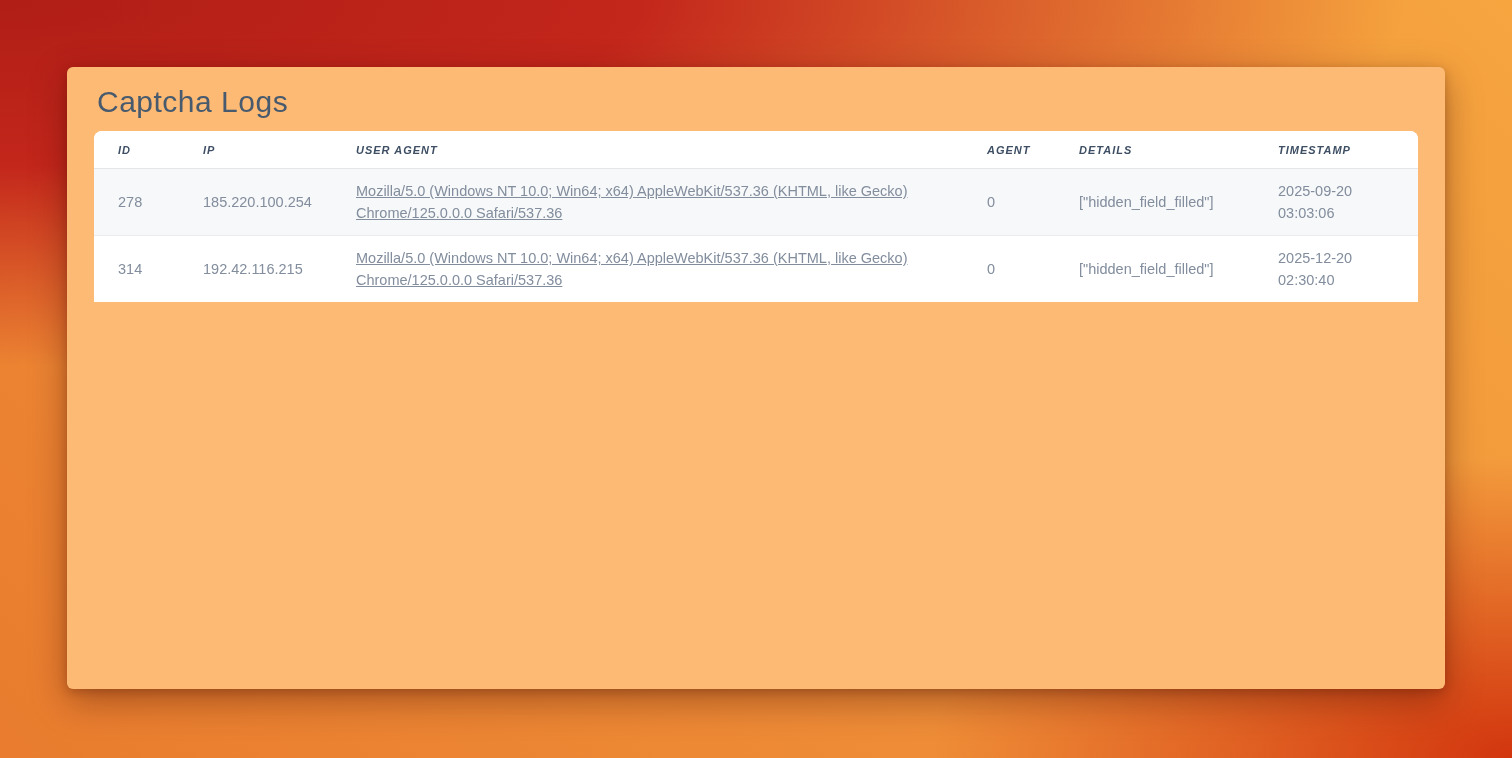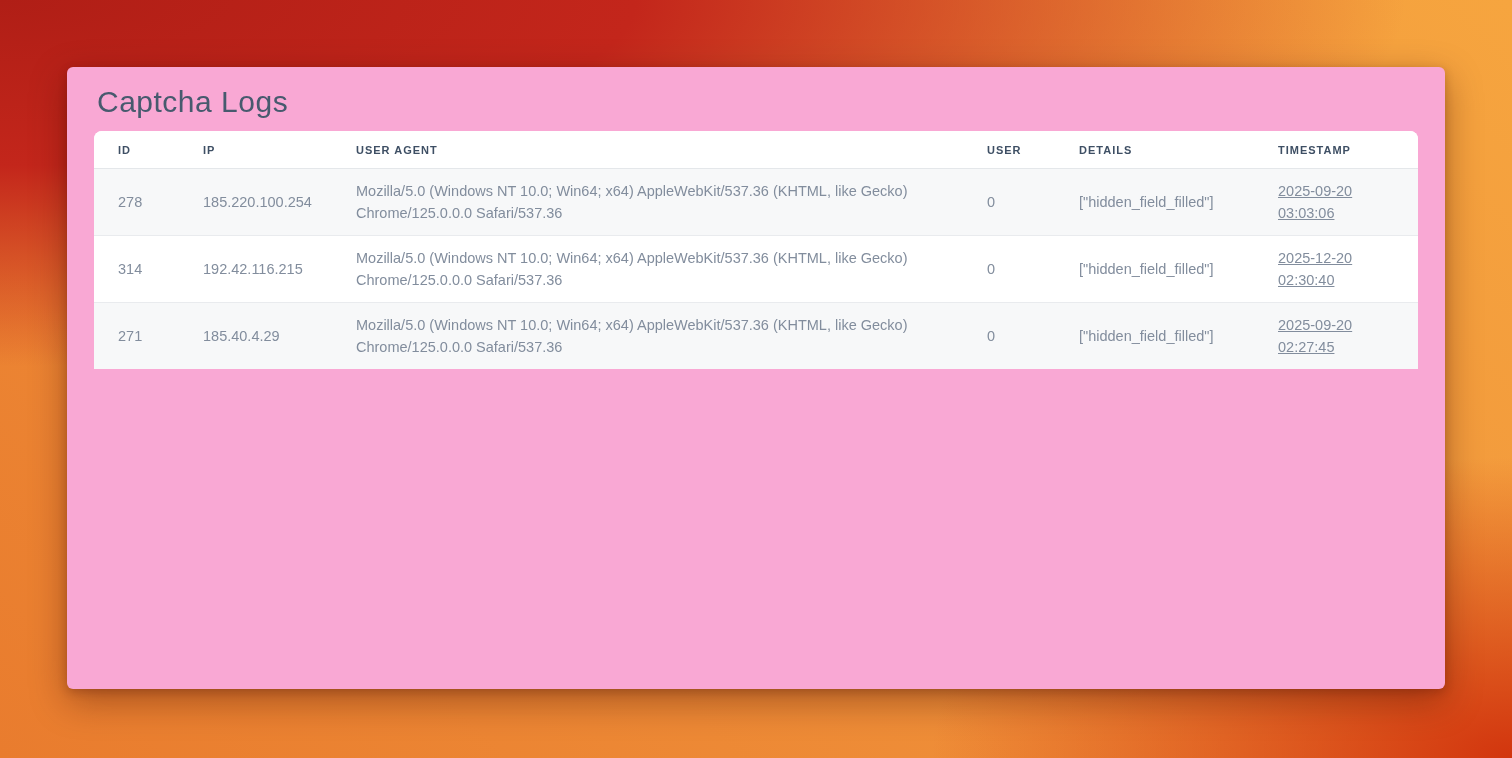--- a/index.html
+++ b/index.html
@@ -9,21 +9,21 @@
     background-color: #ee8130;
     background-image:
       radial-gradient(ellipse 150% 78% at 0% 0%, #b01e16 0%, #c3261b 28%, rgba(198,44,26,0) 62%),
       radial-gradient(ellipse 62% 64% at 100% 100%, #d2350e 0%, rgba(210,53,14,0) 62%),
       linear-gradient(45deg, #e97c2e 0%, #f0923a 55%, #f6a53f 100%);
   }
   .card {
     position: absolute;
     left: 67px; top: 67px;
     width: 1378px; height: 622px;
-    background: #f9a8d4;
+    background: #fdba74;
     border-radius: 6px;
     overflow: hidden;
     box-shadow: 0 12px 36px rgba(70, 15, 5, 0.40), 0 3px 10px rgba(70, 15, 5, 0.22);
   }
   .card-title {
     margin: 16px 30px 10px 30px;
     font-size: 30px;
     line-height: 38px;
     font-weight: 500;
     letter-spacing: 0.5px;
@@ -50,34 +50,35 @@
   thead th {
     text-align: left;
     font-size: 11px;
     font-weight: 700;
     letter-spacing: 1px;
     color: #3e4f64;
     padding: 13px 12px 12px 12px;
     background: #ffffff;
     border-bottom: 1px solid #e4e7ea;
     white-space: nowrap;
+    font-style: italic;
   }
   thead th:first-child, tbody td:first-child { padding-left: 24px; }
   tbody td {
     font-size: 14.5px;
     line-height: 22px;
     color: #828d9d;
     padding: 11px 12px;
     vertical-align: middle;
     height: 65px;
   }
   tbody tr + tr td { border-top: 1px solid #e9ebee; }
   tbody tr:nth-child(odd) { background: #f7f8f9; }
-  td.ua-cell { padding-right: 36px; }
-  td.ts-cell { padding-right: 20px; text-decoration: underline; }
+  td.ua-cell { padding-right: 36px; text-decoration: underline; }
+  td.ts-cell { padding-right: 20px; }
 </style>
 </head>
 <body>
 
 <div class="card">
   <h1 class="card-title">Captcha Logs</h1>
   <div class="table-wrap">
     <table>
       <colgroup>
         <col class="c-id">
@@ -85,21 +86,21 @@
           <col class="c-ua">
         <col class="c-score">
           <col class="c-details">
           <col class="c-ts">
       </colgroup>
       <thead>
         <tr>
           <th>ID</th>
           <th>IP</th>
           <th>USER AGENT</th>
-          <th>USER</th>
+          <th>AGENT</th>
           <th>DETAILS</th>
           <th>TIMESTAMP</th>
         </tr>
       </thead>
       <tbody>
           <tr>
             <td>278</td>
             <td>185.220.100.254</td>
             <td class="ua-cell">Mozilla/5.0 (Windows NT 10.0; Win64; x64) AppleWebKit/537.36 (KHTML, like Gecko) Chrome/125.0.0.0 Safari/537.36</td>
             <td>0</td>
@@ -107,24 +108,16 @@
             <td class="ts-cell">2025-09-20 03:03:06</td>
           </tr>
           <tr>
             <td>314</td>
             <td>192.42.116.215</td>
             <td class="ua-cell">Mozilla/5.0 (Windows NT 10.0; Win64; x64) AppleWebKit/537.36 (KHTML, like Gecko) Chrome/125.0.0.0 Safari/537.36</td>
             <td>0</td>
             <td>["hidden_field_filled"]</td>
             <td class="ts-cell">2025-12-20 02:30:40</td>
           </tr>
-          <tr>
-            <td>271</td>
-            <td>185.40.4.29</td>
-            <td class="ua-cell">Mozilla/5.0 (Windows NT 10.0; Win64; x64) AppleWebKit/537.36 (KHTML, like Gecko) Chrome/125.0.0.0 Safari/537.36</td>
-            <td>0</td>
-            <td>["hidden_field_filled"]</td>
-            <td class="ts-cell">2025-09-20 02:27:45</td>
-          </tr>
         </tbody>
     </table>
   </div>
 </div>
 
 </body></html>

